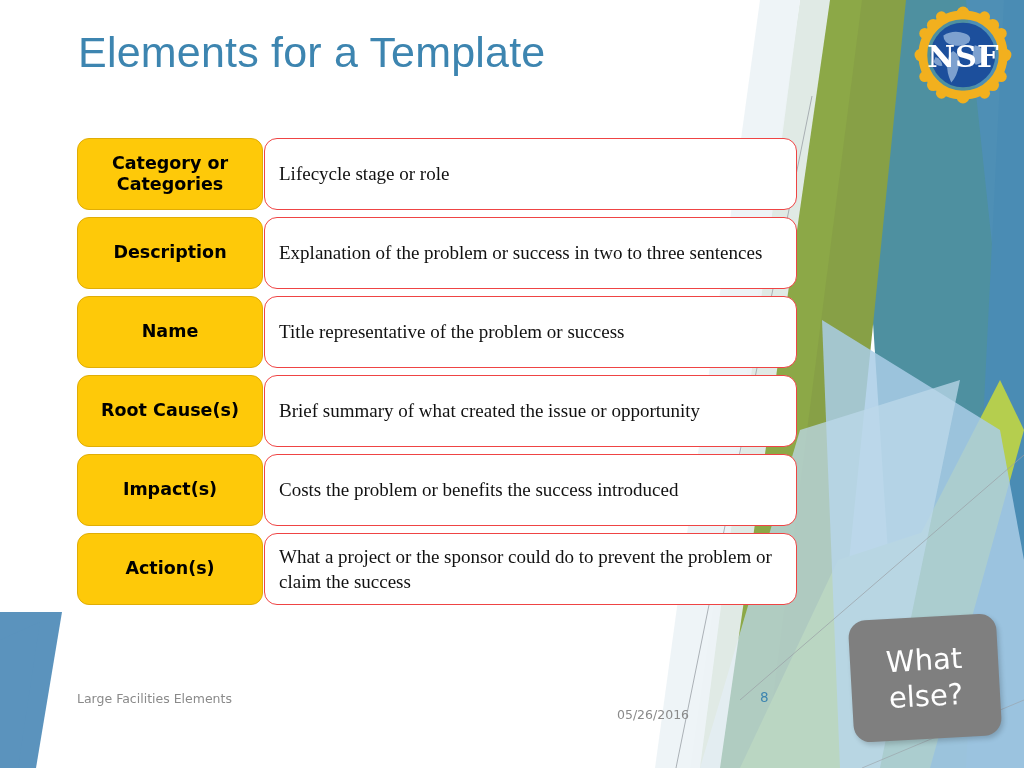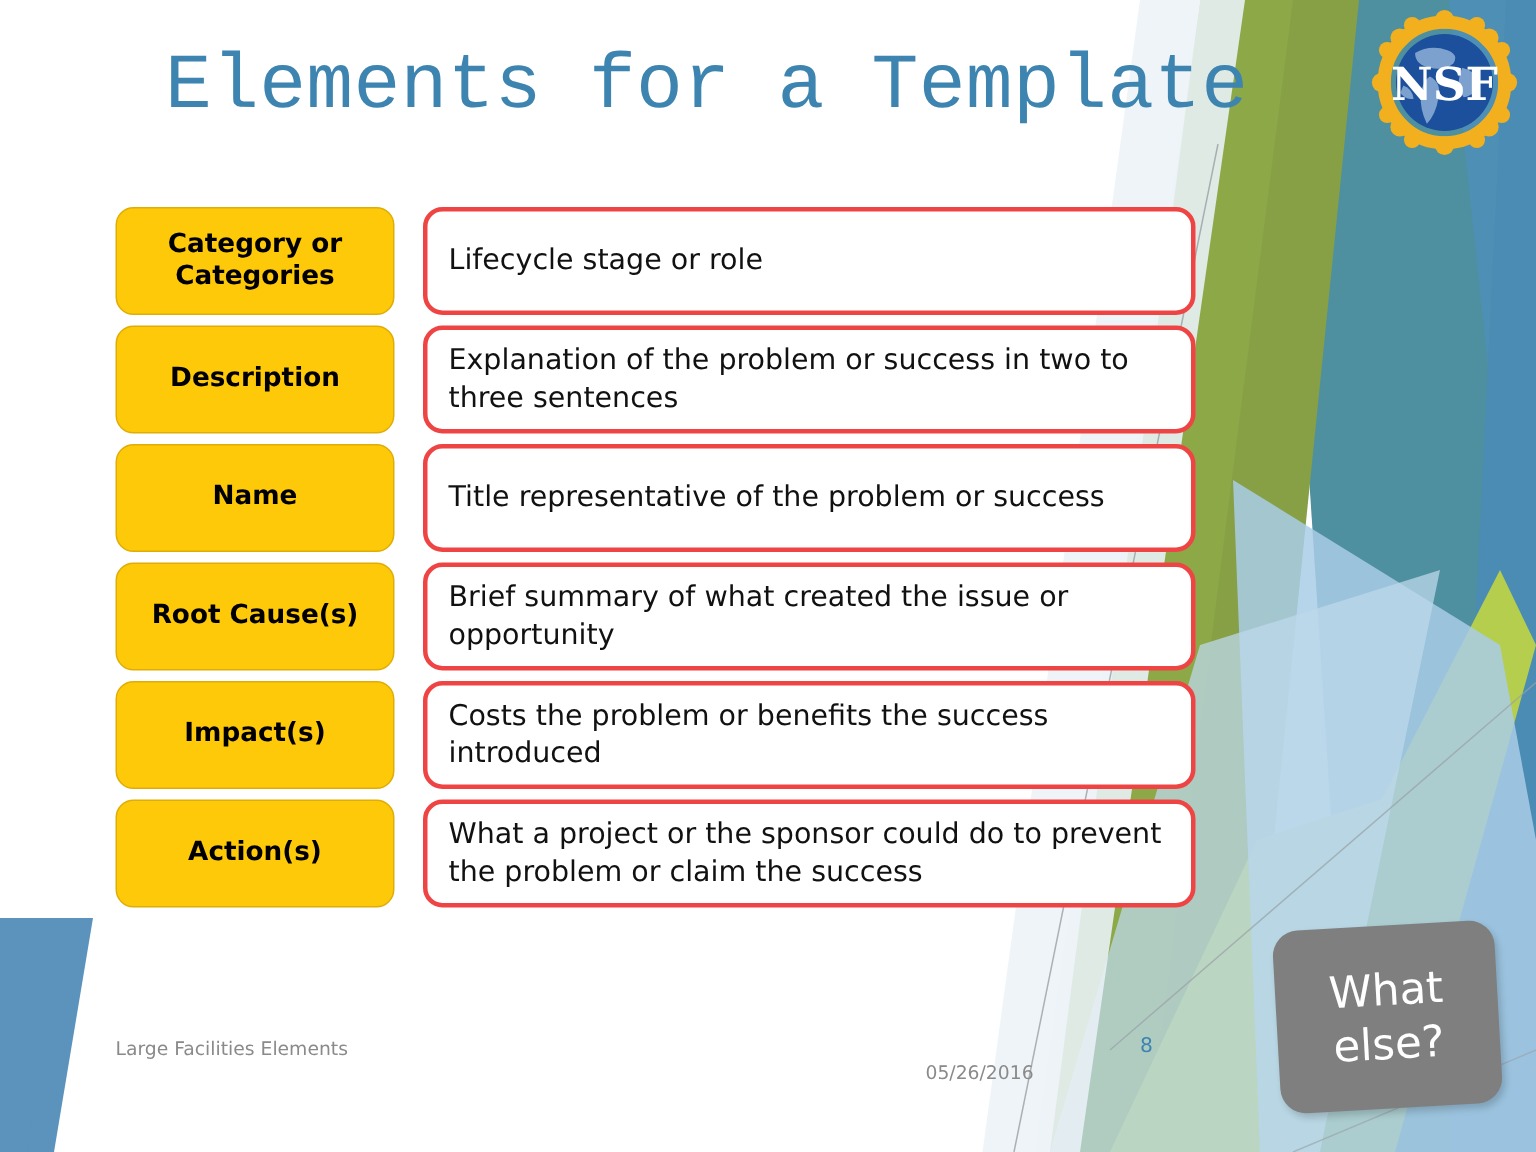--- a/index.html
+++ b/index.html
@@ -32,27 +32,26 @@
     top: 6px;
     width: 98px;
     height: 98px;
   }
 
   
   #page-title {
     position: absolute;
     left: 78px;
     top: 28px;
-    font-size: 52px;
+    font-size: 43px;
     font-weight: 400;
     color: #3d85b0;
     letter-spacing: 0.2px;
     white-space: nowrap;
-    font-family: Liberation Mono, monospace;
-    margin-left: 32px;
+    font-family: Liberation Sans, sans-serif;
   }
 
   
   #template-rows {
     position: absolute;
     left: 77px;
     top: 138px;
     width: 720px;
   }
   .template-row {
@@ -73,31 +72,32 @@
     line-height: 1.22;
     text-align: center;
     display: flex;
     align-items: center;
     justify-content: center;
     padding: 4px 6px;
     box-sizing: border-box;
   }
   .row-desc {
     flex: 1 1 auto;
-    margin-left: 19px;
+    margin-left: 1px;
     background: #ffffff;
-    border: 3px solid #ef4444;
+    border: 1px solid #ef4444;
     border-radius: 13px;
     color: #111111;
     font-size: 19px;
     line-height: 1.33;
     display: flex;
     align-items: center;
     padding: 6px 14px;
     box-sizing: border-box;
+    font-family: Liberation Serif, serif;
   }
   .row-h1 .row-label, .row-h1 .row-desc { height: 72px; }
   .row-h2 .row-label, .row-h2 .row-desc { height: 72px; }
 
   
   #what-else {
     position: absolute;
     left: 851px;
     top: 617px;
     width: 148px;

